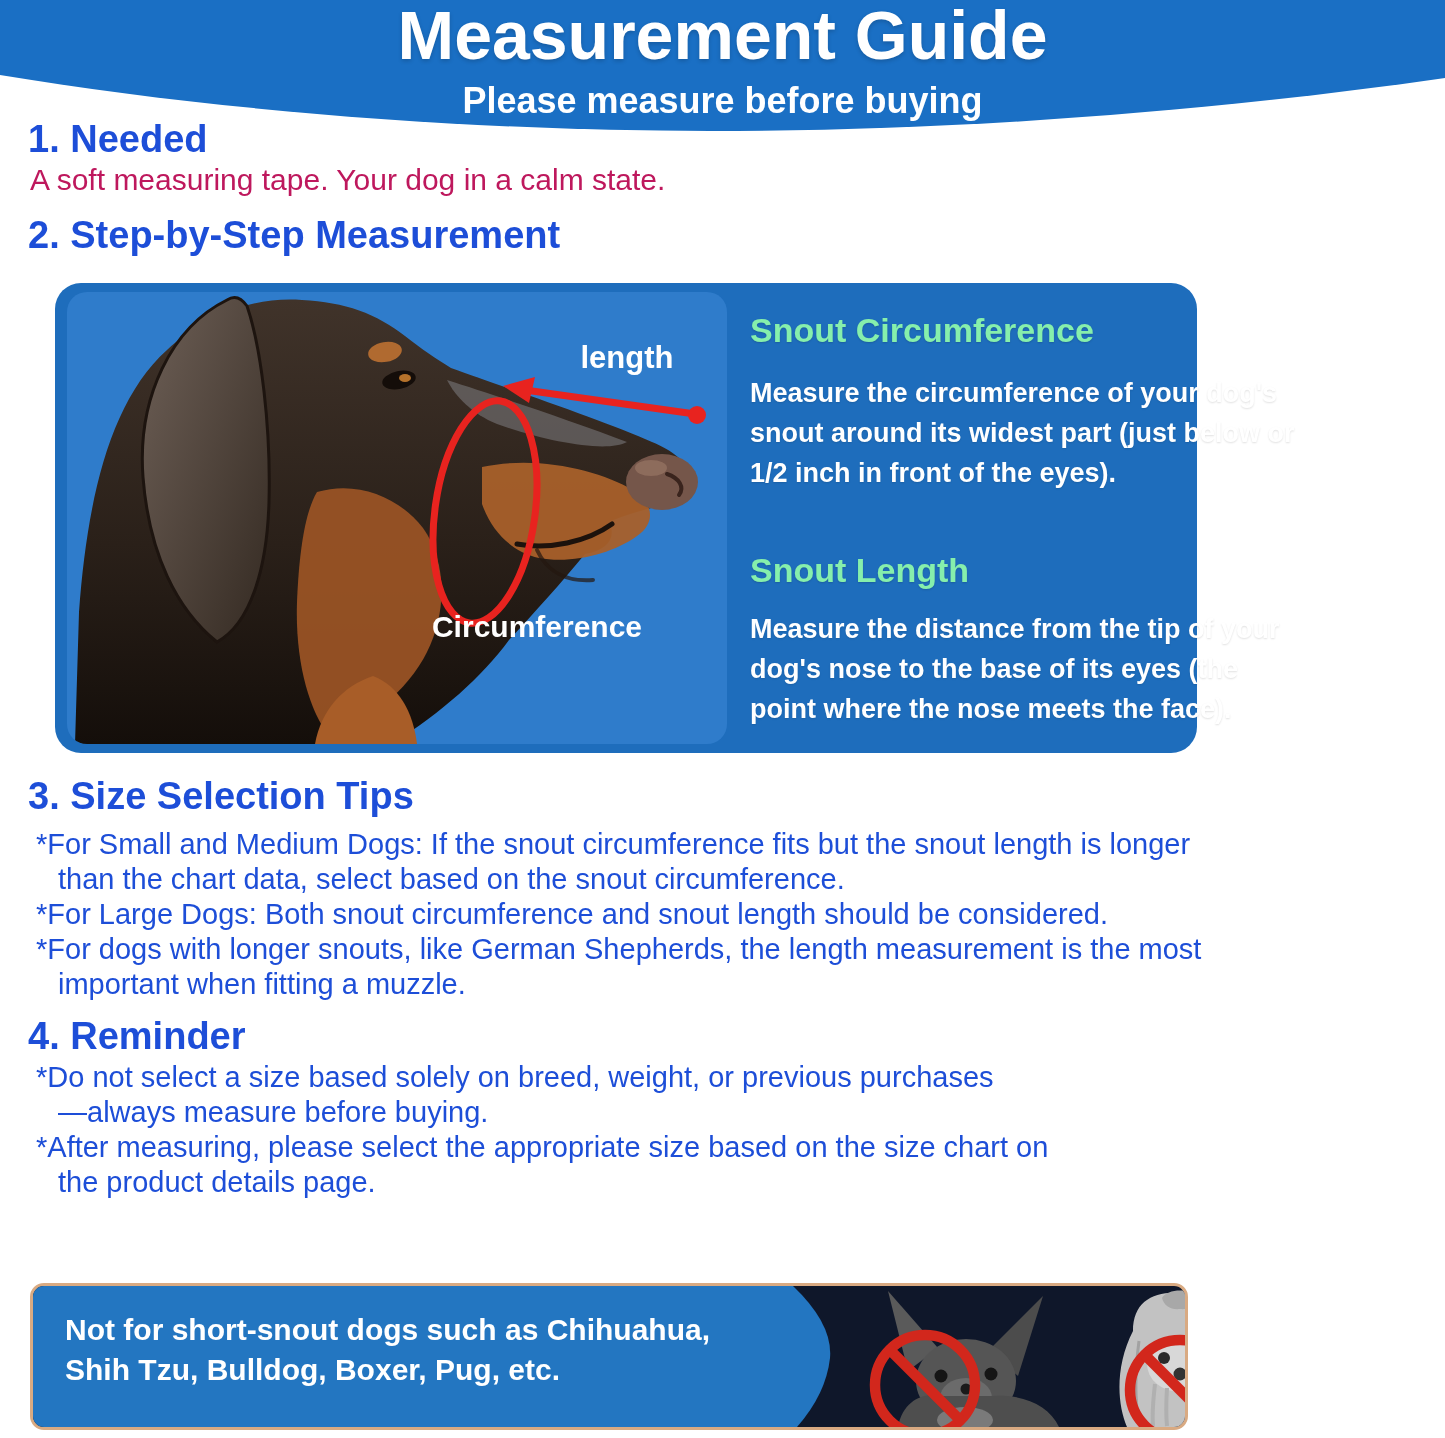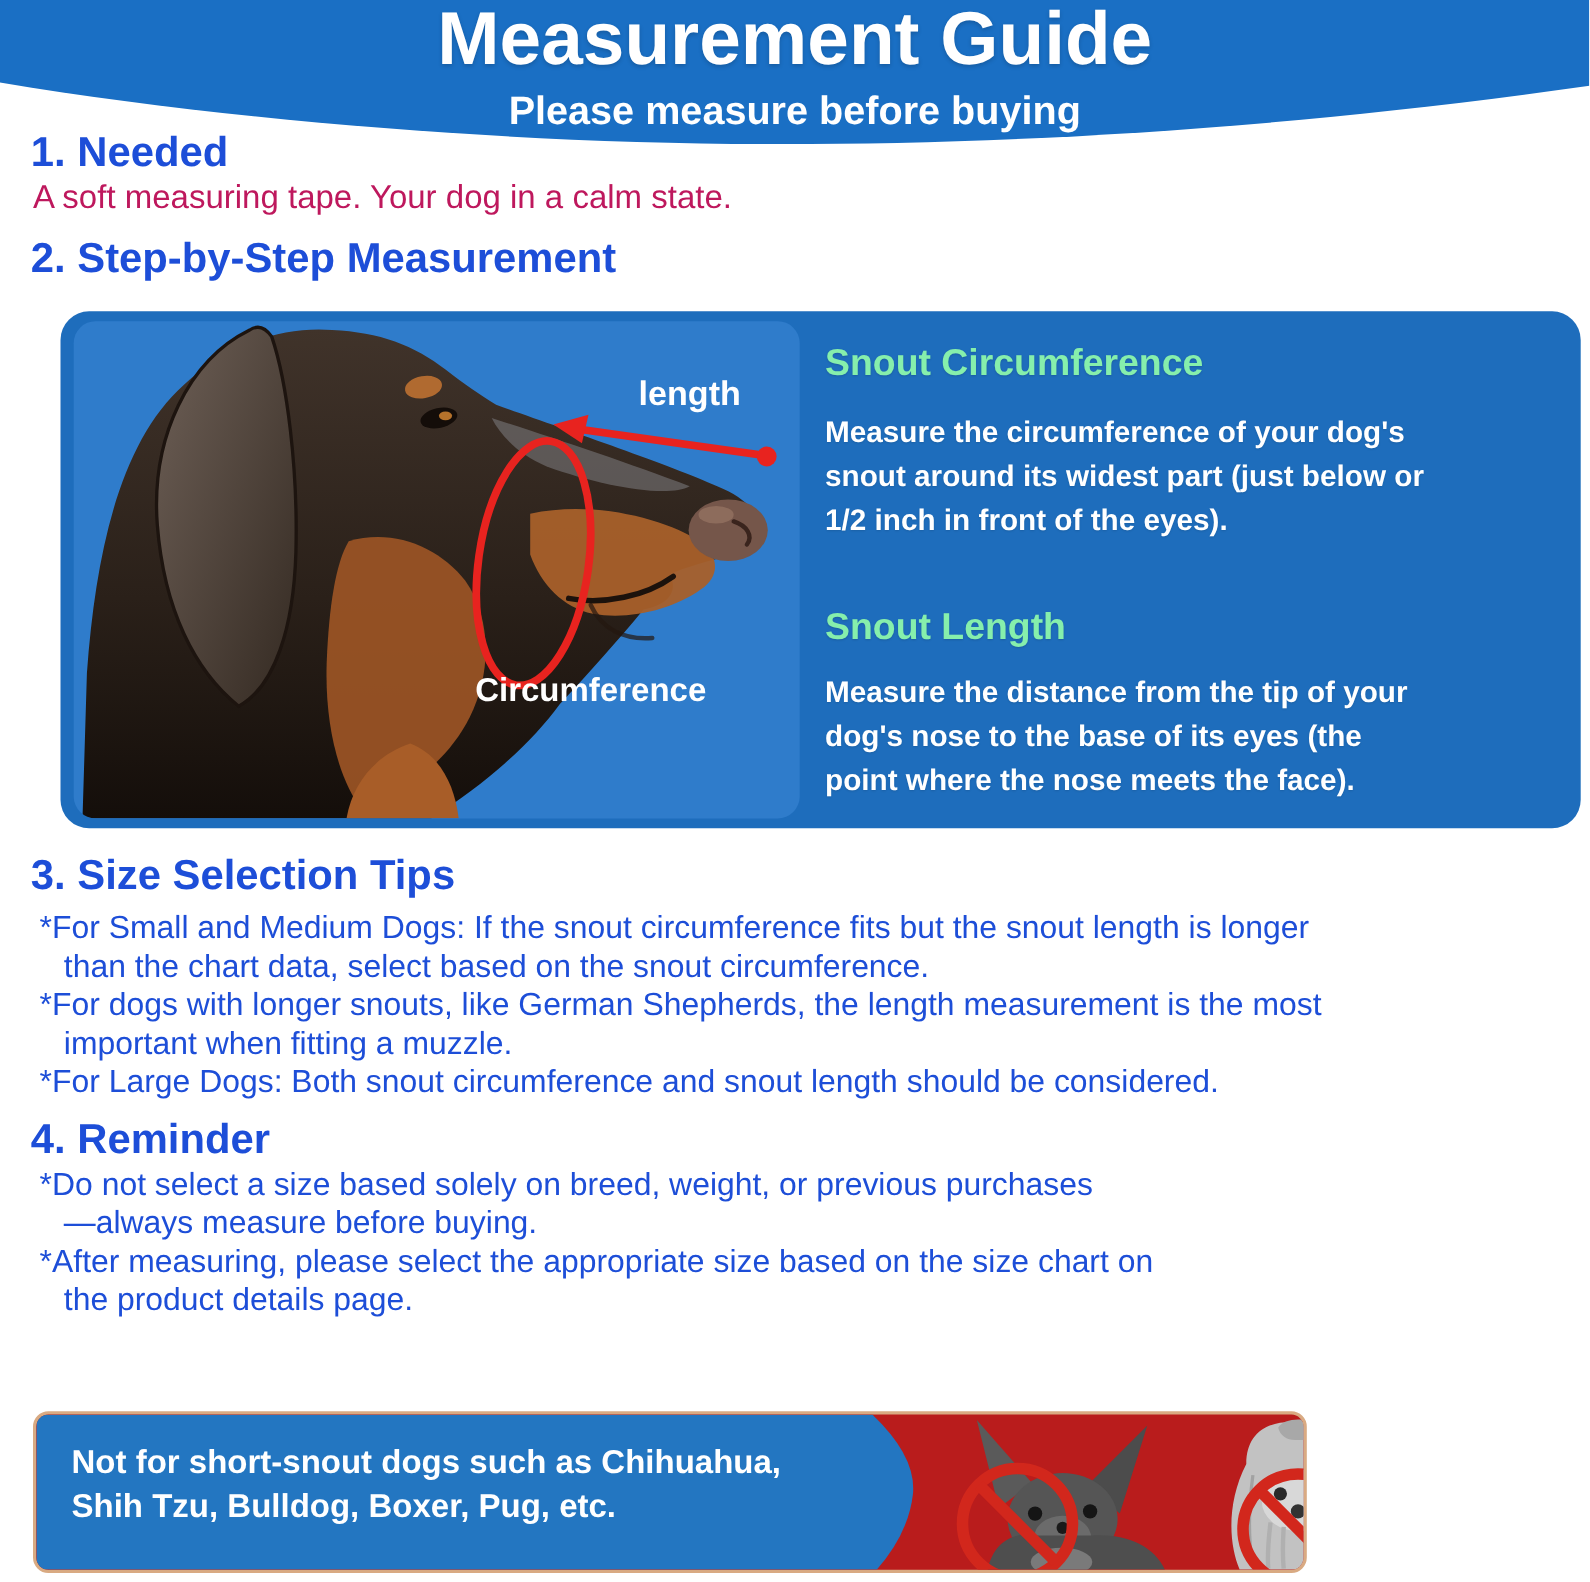--- a/index.html
+++ b/index.html
@@ -18,40 +18,40 @@
   .hdr-sub{
     position:absolute;left:0;top:80px;width:1445px;text-align:center;
     font-size:36px;font-weight:bold;color:#ffffff;white-space:nowrap;
   }
   .h2{font-size:38px;font-weight:bold;color:#1d4ed8;white-space:nowrap;}
   .body-text{font-size:30px;color:#be185d;white-space:nowrap;}
   .bullets{width:1390px;font-size:29px;color:#1d4ed8;line-height:35px;}
   .bullet{padding-left:22px;text-indent:-22px;white-space:pre-line;}
   
   .panel{
-    position:absolute;left:55px;top:283px;width:1340px;height:470px;
-    background:#1e6dbc;border-radius:26px;padding-left:42px;
+    position:absolute;left:55px;top:283px;width:1142px;height:470px;
+    background:#1e6dbc;border-radius:26px;
   }
   .photo-panel{
     position:absolute;left:12px;top:9px;width:660px;height:452px;
     background:#2f7ccb;border-radius:20px;overflow:hidden;
   }
   .panel-h{
     position:absolute;left:695px;font-size:34px;font-weight:bold;color:#86efac;
     white-space:nowrap;text-shadow:0 1px 2px rgba(0,0,0,.15);
   }
   .panel-para{
     position:absolute;left:695px;width:645px;font-size:27px;font-weight:bold;
     color:#ffffff;line-height:40px;white-space:pre-line;
     text-shadow:0 1px 2px rgba(0,0,0,.12);
   }
   
   .warnbox{
     position:absolute;left:30px;top:1283px;width:1158px;height:147px;
-    background:#b91c1c;border:3px solid #d9aa82;border-radius:14px;
+    background:#0f172a;border:3px solid #d9aa82;border-radius:14px;
     box-sizing:border-box;overflow:hidden;
   }
   .warn-blue{position:absolute;left:0;top:0;width:810px;height:141px;}
   .warn-text{
     position:absolute;left:32px;top:24px;font-size:30px;font-weight:bold;
     color:#ffffff;line-height:40px;white-space:pre-line;
   }
   .dogs-svg{position:absolute;left:770px;top:0;width:612px;height:141px;}
 </style>
 </head>
@@ -135,23 +135,23 @@
     <div class="panel-h" style="top:268px;">Snout Length</div>
     <div class="panel-para" style="top:326px;">Measure the distance from the tip of your
 dog's nose to the base of its eyes (the
 point where the nose meets the face).</div>
   </div>
 
   <div class="abs h2" style="left:28px;top:775px;">3. Size Selection Tips</div>
   <div class="abs bullets" style="left:36px;top:827px;">
     <div class="bullet">*For Small and Medium Dogs: If the snout circumference fits but the snout length is longer
 than the chart data, select based on the snout circumference.</div>
+    <div class="bullet">*For Large Dogs: Both snout circumference and snout length should be considered.</div>
     <div class="bullet">*For dogs with longer snouts, like German Shepherds, the length measurement is the most
 important when fitting a muzzle.</div>
-    <div class="bullet">*For Large Dogs: Both snout circumference and snout length should be considered.</div>
   </div>
 
   <div class="abs h2" style="left:28px;top:1015px;">4. Reminder</div>
   <div class="abs bullets" style="left:36px;top:1060px;">
     <div class="bullet">*Do not select a size based solely on breed, weight, or previous purchases
 —always measure before buying.</div>
     <div class="bullet">*After measuring, please select the appropriate size based on the size chart on
 the product details page.</div>
   </div>
 

